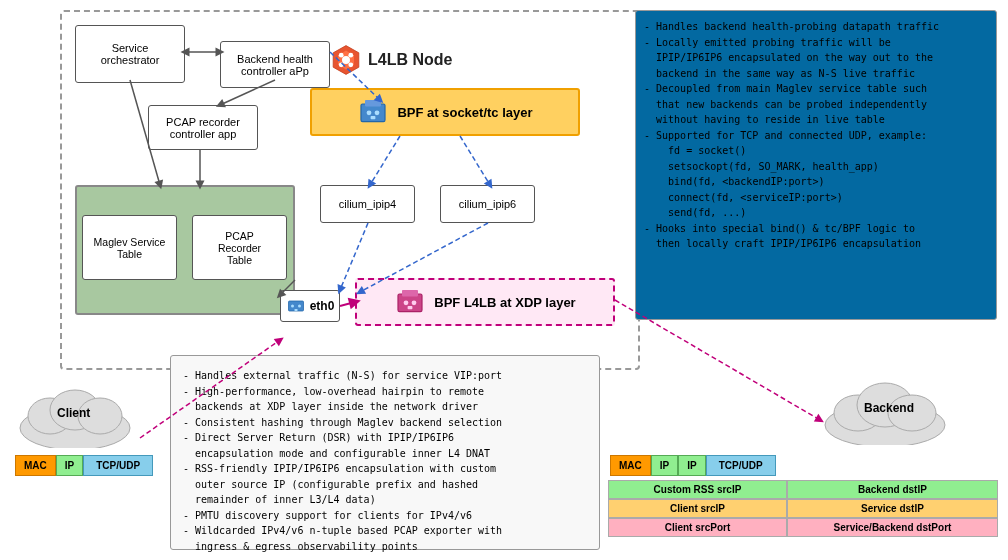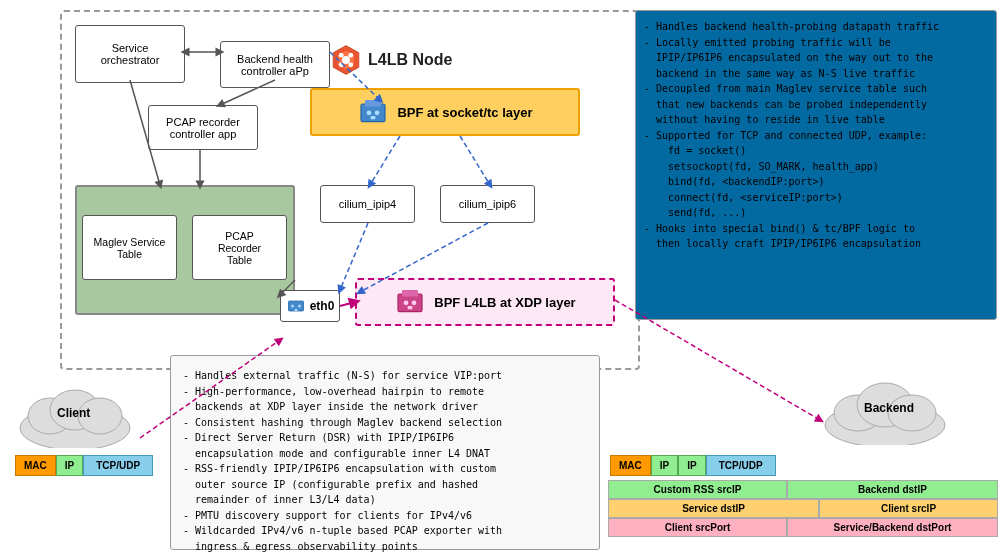--- a/index.html
+++ b/index.html
@@ -515,22 +515,22 @@
     <div class="packet-ip2" style="background:#90ee90;border:1px solid #55aa55;padding:4px 8px;font-size:10px;font-weight:bold;">IP</div>
     <div class="packet-tcpudp">TCP/UDP</div>
   </div>
 
   <div class="rss-table">
     <div class="rss-row1">
       <div class="rss-cell rss-custom">Custom RSS srcIP</div>
       <div class="rss-cell rss-backend-dst">Backend dstIP</div>
     </div>
     <div class="rss-row2">
+      <div class="rss-cell rss-client-src">Client srcIP</div>
       <div class="rss-cell rss-service-dst">Service dstIP</div>
-      <div class="rss-cell rss-client-src">Client srcIP</div>
     </div>
     <div class="rss-row3">
       <div class="rss-cell rss-client-port">Client srcPort</div>
       <div class="rss-cell rss-service-backend">Service/Backend dstPort</div>
     </div>
   </div>
 
   <svg class="arrows-overlay">
 
     <defs>

